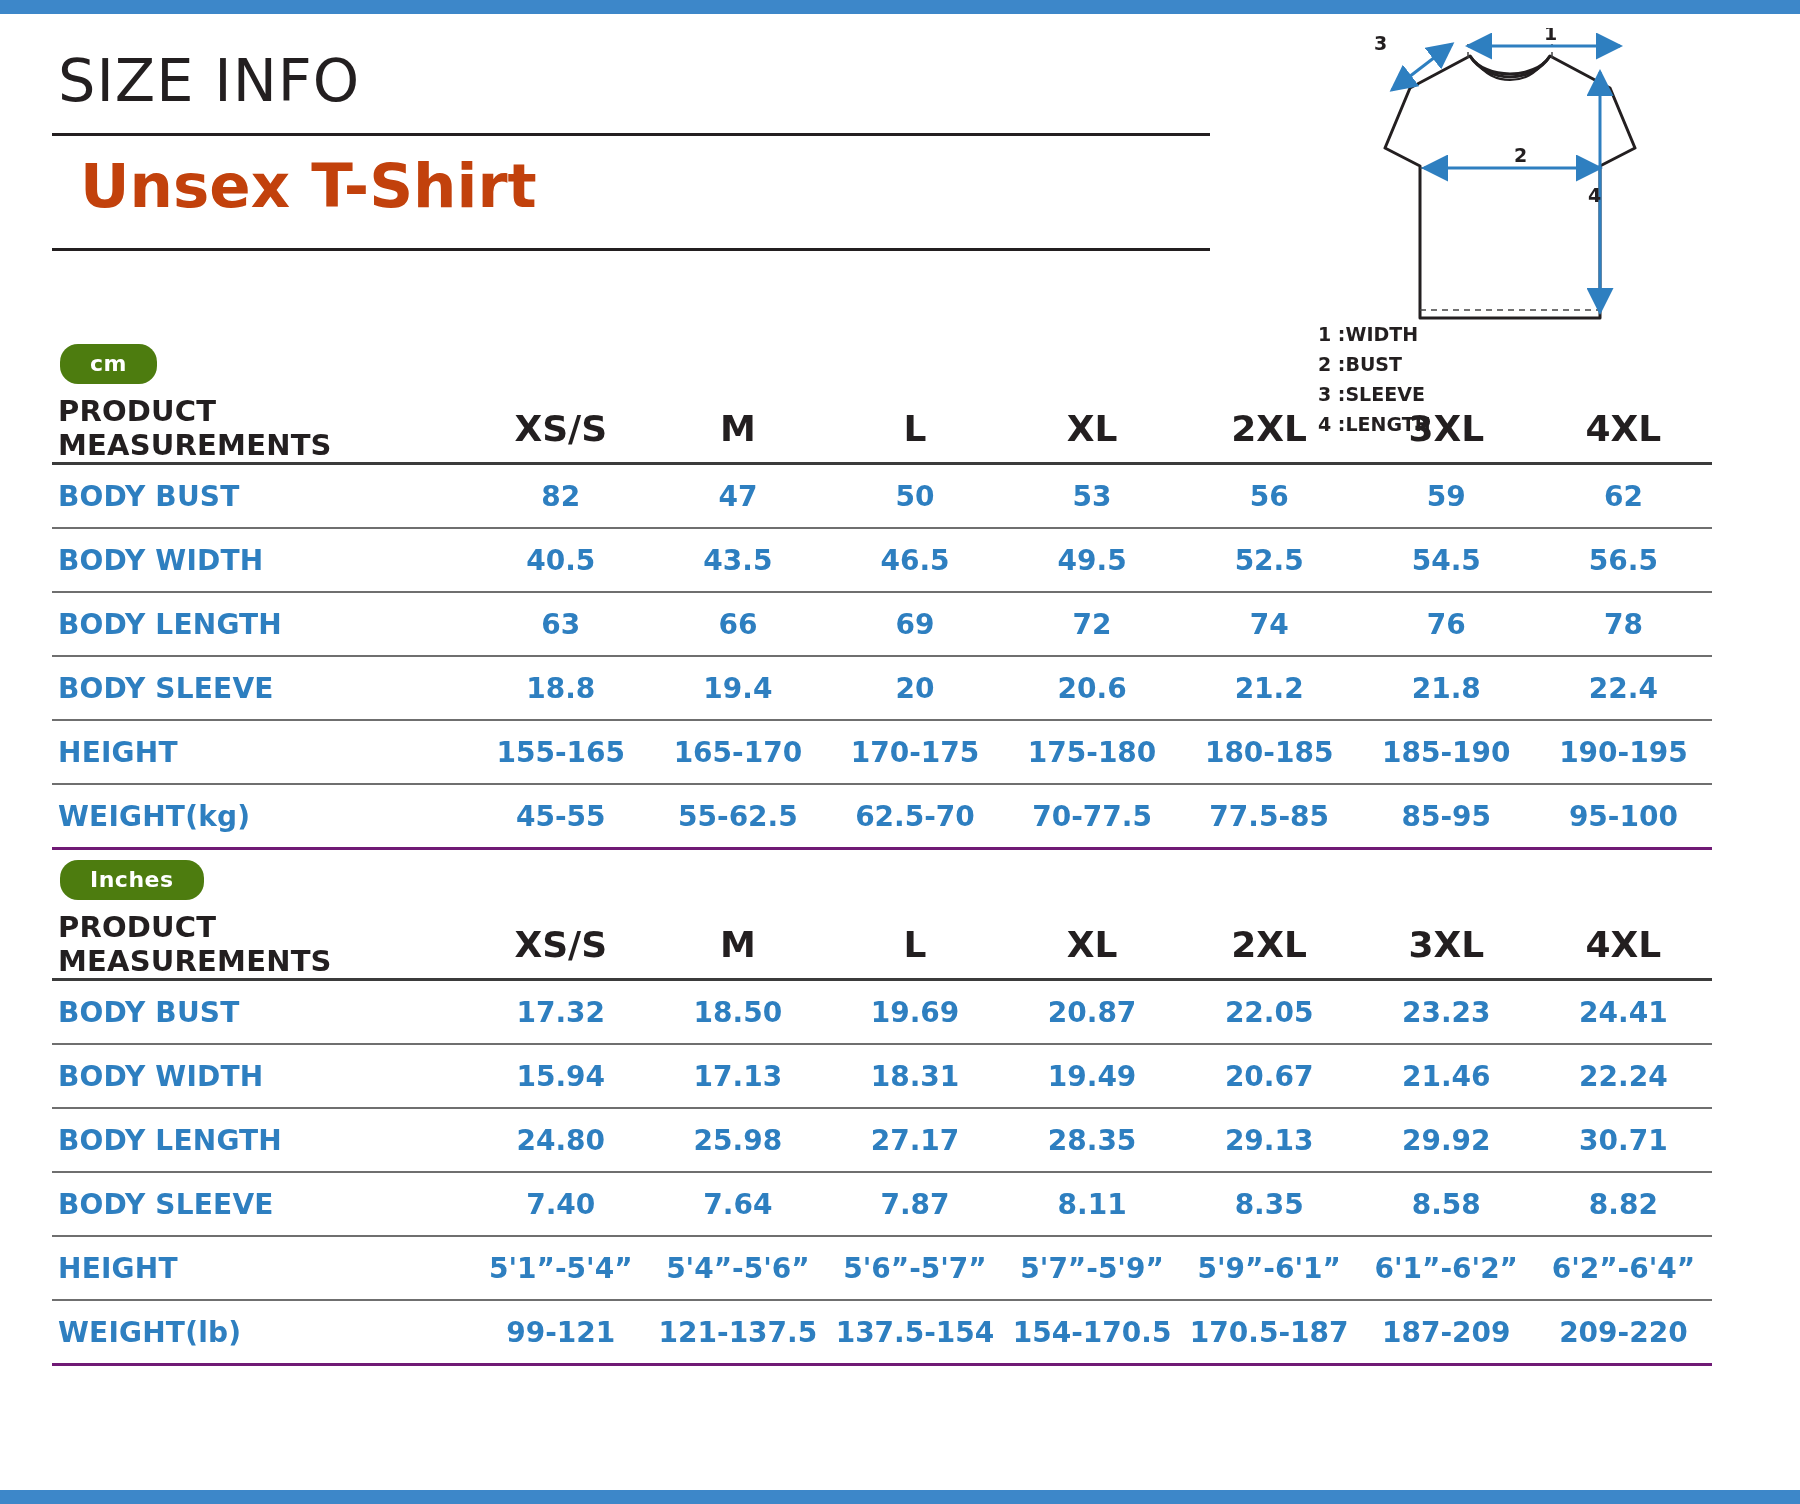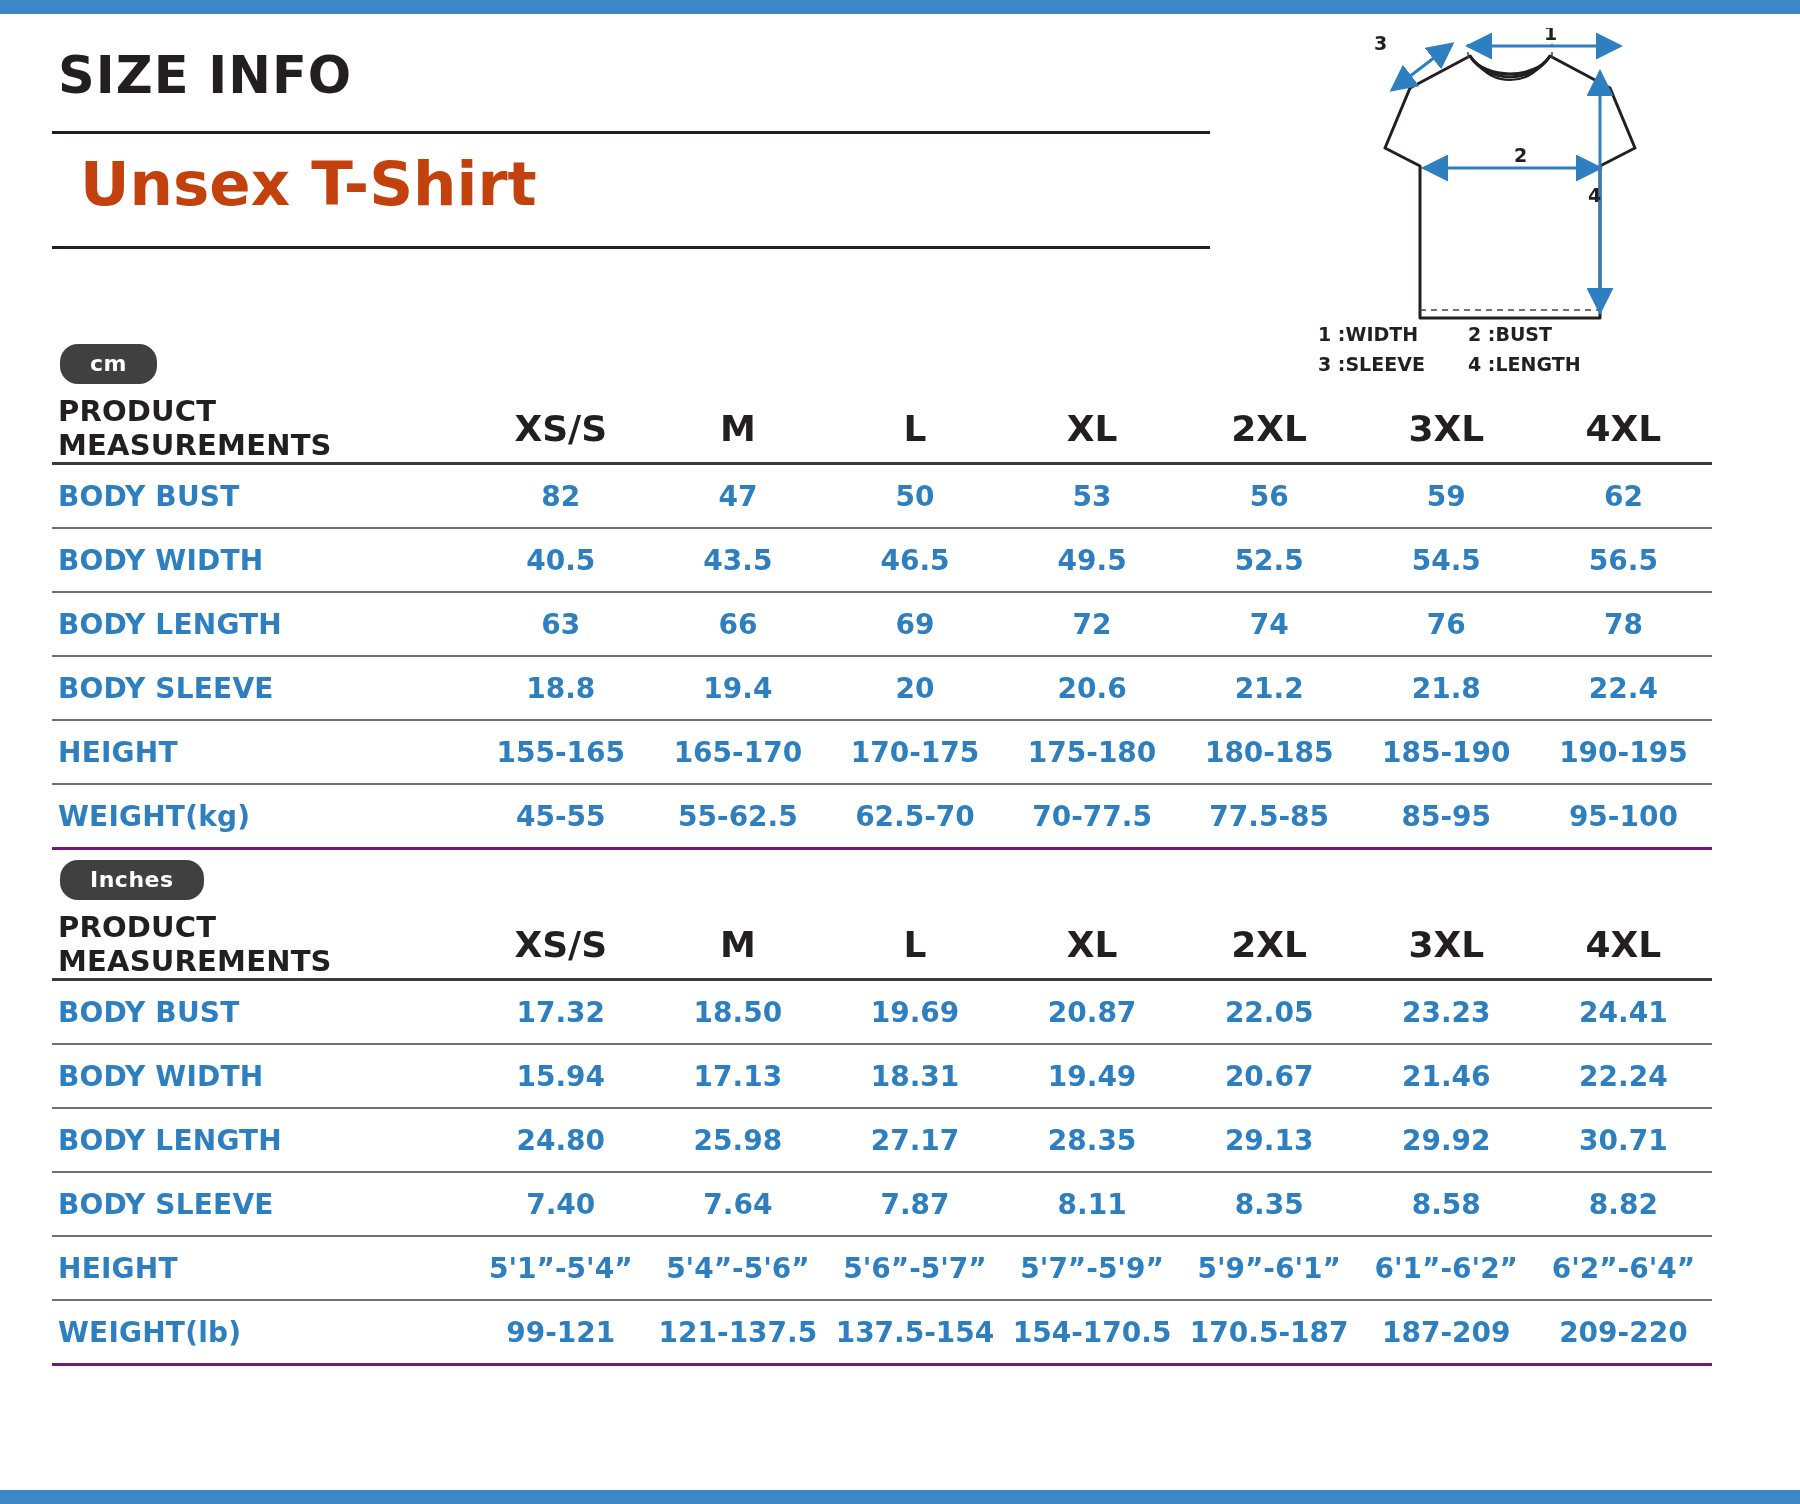--- a/index.html
+++ b/index.html
@@ -31,26 +31,26 @@
 
   
   .header {
     position: absolute;
     left: 52px;
     top: 32px;
     width: 1160px;
   }
   .title-main {
     font-family: "DejaVu Sans", sans-serif;
-    font-weight: bold;
-    font-size: 51px;
+    font-weight: normal;
+    font-size: 59px;
     letter-spacing: 1px;
     color: #231f20;
     padding-left: 6px;
-    margin-bottom: 26px;
+    margin-bottom: 18px;
   }
   .rule {
     height: 3px;
     background: #231f20;
     width: 1158px;
   }
   .title-sub {
     font-family: "DejaVu Sans", sans-serif;
     font-weight: bold;
     font-size: 61px;
@@ -72,29 +72,30 @@
     top: 305px;
     width: 400px;
     font-family: "DejaVu Sans", sans-serif;
     font-weight: bold;
     font-size: 19px;
     color: #231f20;
     line-height: 30px;
   }
   .legend-row {
     display: flex;
+    flex-direction: column;
   }
   .legend-cell {
     width: 150px;
   }
 
   
   .pill {
     display: inline-block;
-    background: #404040;
+    background: #4d7c0f;
     color: #ffffff;
     font-family: "DejaVu Sans", sans-serif;
     font-weight: bold;
     font-size: 22px;
     padding: 7px 30px 8px 30px;
     border-radius: 18px;
     letter-spacing: 0.5px;
   }
 
   

